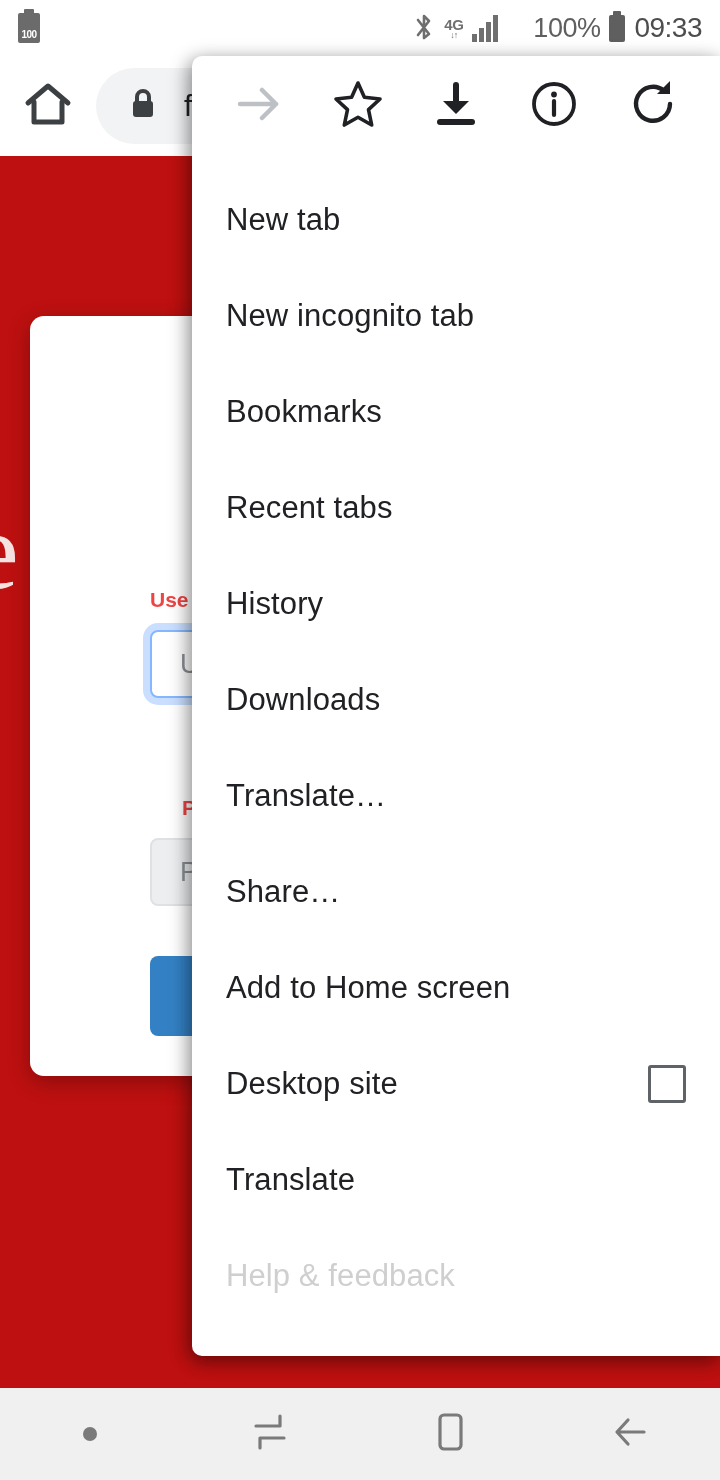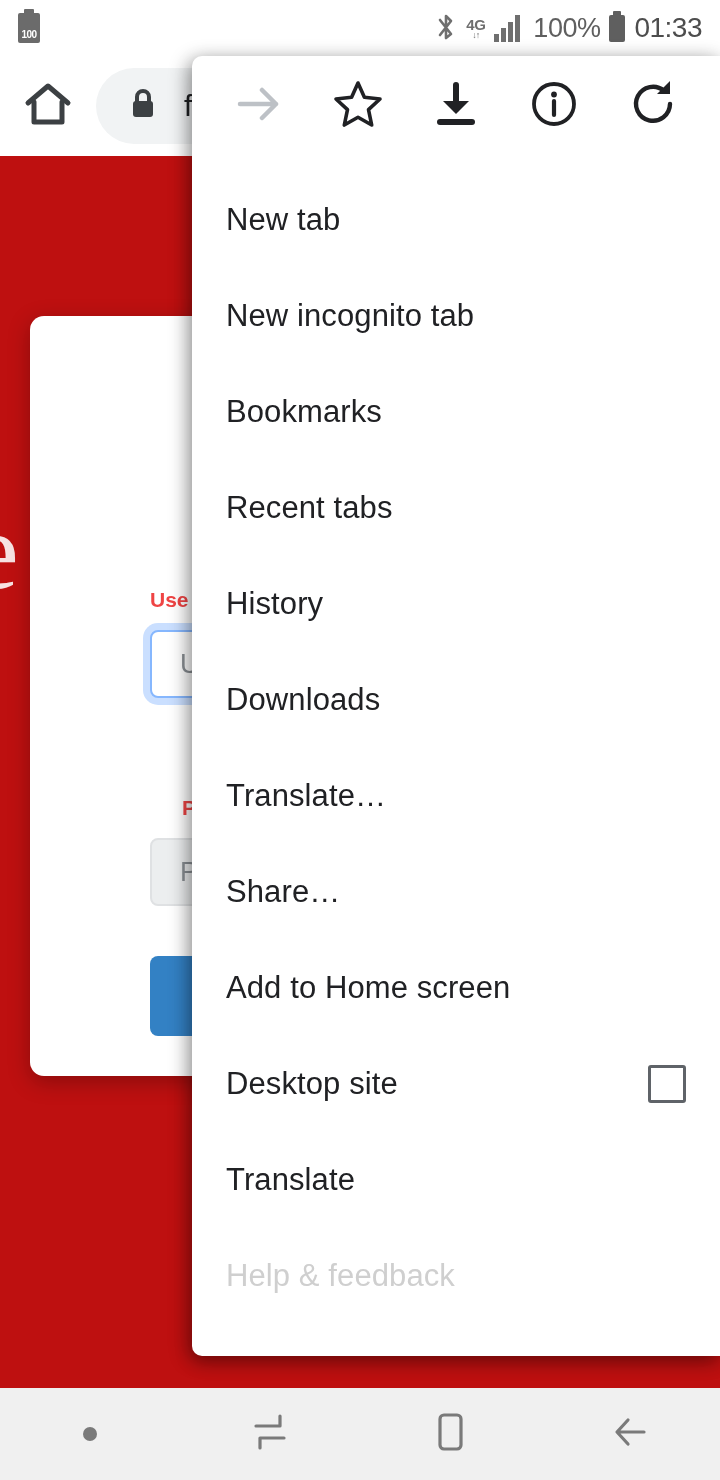--- a/index.html
+++ b/index.html
@@ -68,20 +68,21 @@
     flex-direction: column;
     align-items: center;
     line-height: 1;
   }
   .net-type b { font-size: 15px; font-weight: 700; letter-spacing: -0.5px;}
   .net-type i { font-size: 9px; font-style: normal; letter-spacing: -1px; margin-top: -1px;}
   .batt-pct {
     font-size: 27px;
     color: #5f5f5f;
     letter-spacing: -0.5px;
+    margin-left: 22px;
   }
   .batt-small {
     width: 16px; height: 27px;
     background: #5f5f5f;
     border-radius: 2px;
     position: relative;
   }
   .batt-small::before {
     content:"";
     position:absolute; top:-4px; left:50%;
@@ -301,21 +302,21 @@
     <span class="st-icon">
       <svg width="30" height="28" viewBox="0 0 30 28">
         <rect x="0" y="20" width="5" height="8" fill="#6f6f6f"></rect>
         <rect x="7" y="14" width="5" height="14" fill="#6f6f6f"></rect>
         <rect x="14" y="8" width="5" height="20" fill="#6f6f6f"></rect>
         <rect x="21" y="1" width="5" height="27" fill="#6f6f6f"></rect>
       </svg>
     </span>
     <span class="batt-pct">100%</span>
     <span class="batt-small"></span>
-    <span class="clock">01:33</span>
+    <span class="clock">09:33</span>
   </div>
 </div>
 
 <div id="browser-toolbar">
   <div id="home-button">
     <span>
       <svg width="54" height="54" viewBox="0 0 54 54">
         <path d="M7 26 L27 9 L47 26" fill="none" stroke="#3c4043" stroke-width="5" stroke-linecap="round" stroke-linejoin="round"></path>
         <path d="M13 25 L13 45 L41 45 L41 25" fill="none" stroke="#3c4043" stroke-width="5" stroke-linecap="round" stroke-linejoin="round"></path>
       </svg>

